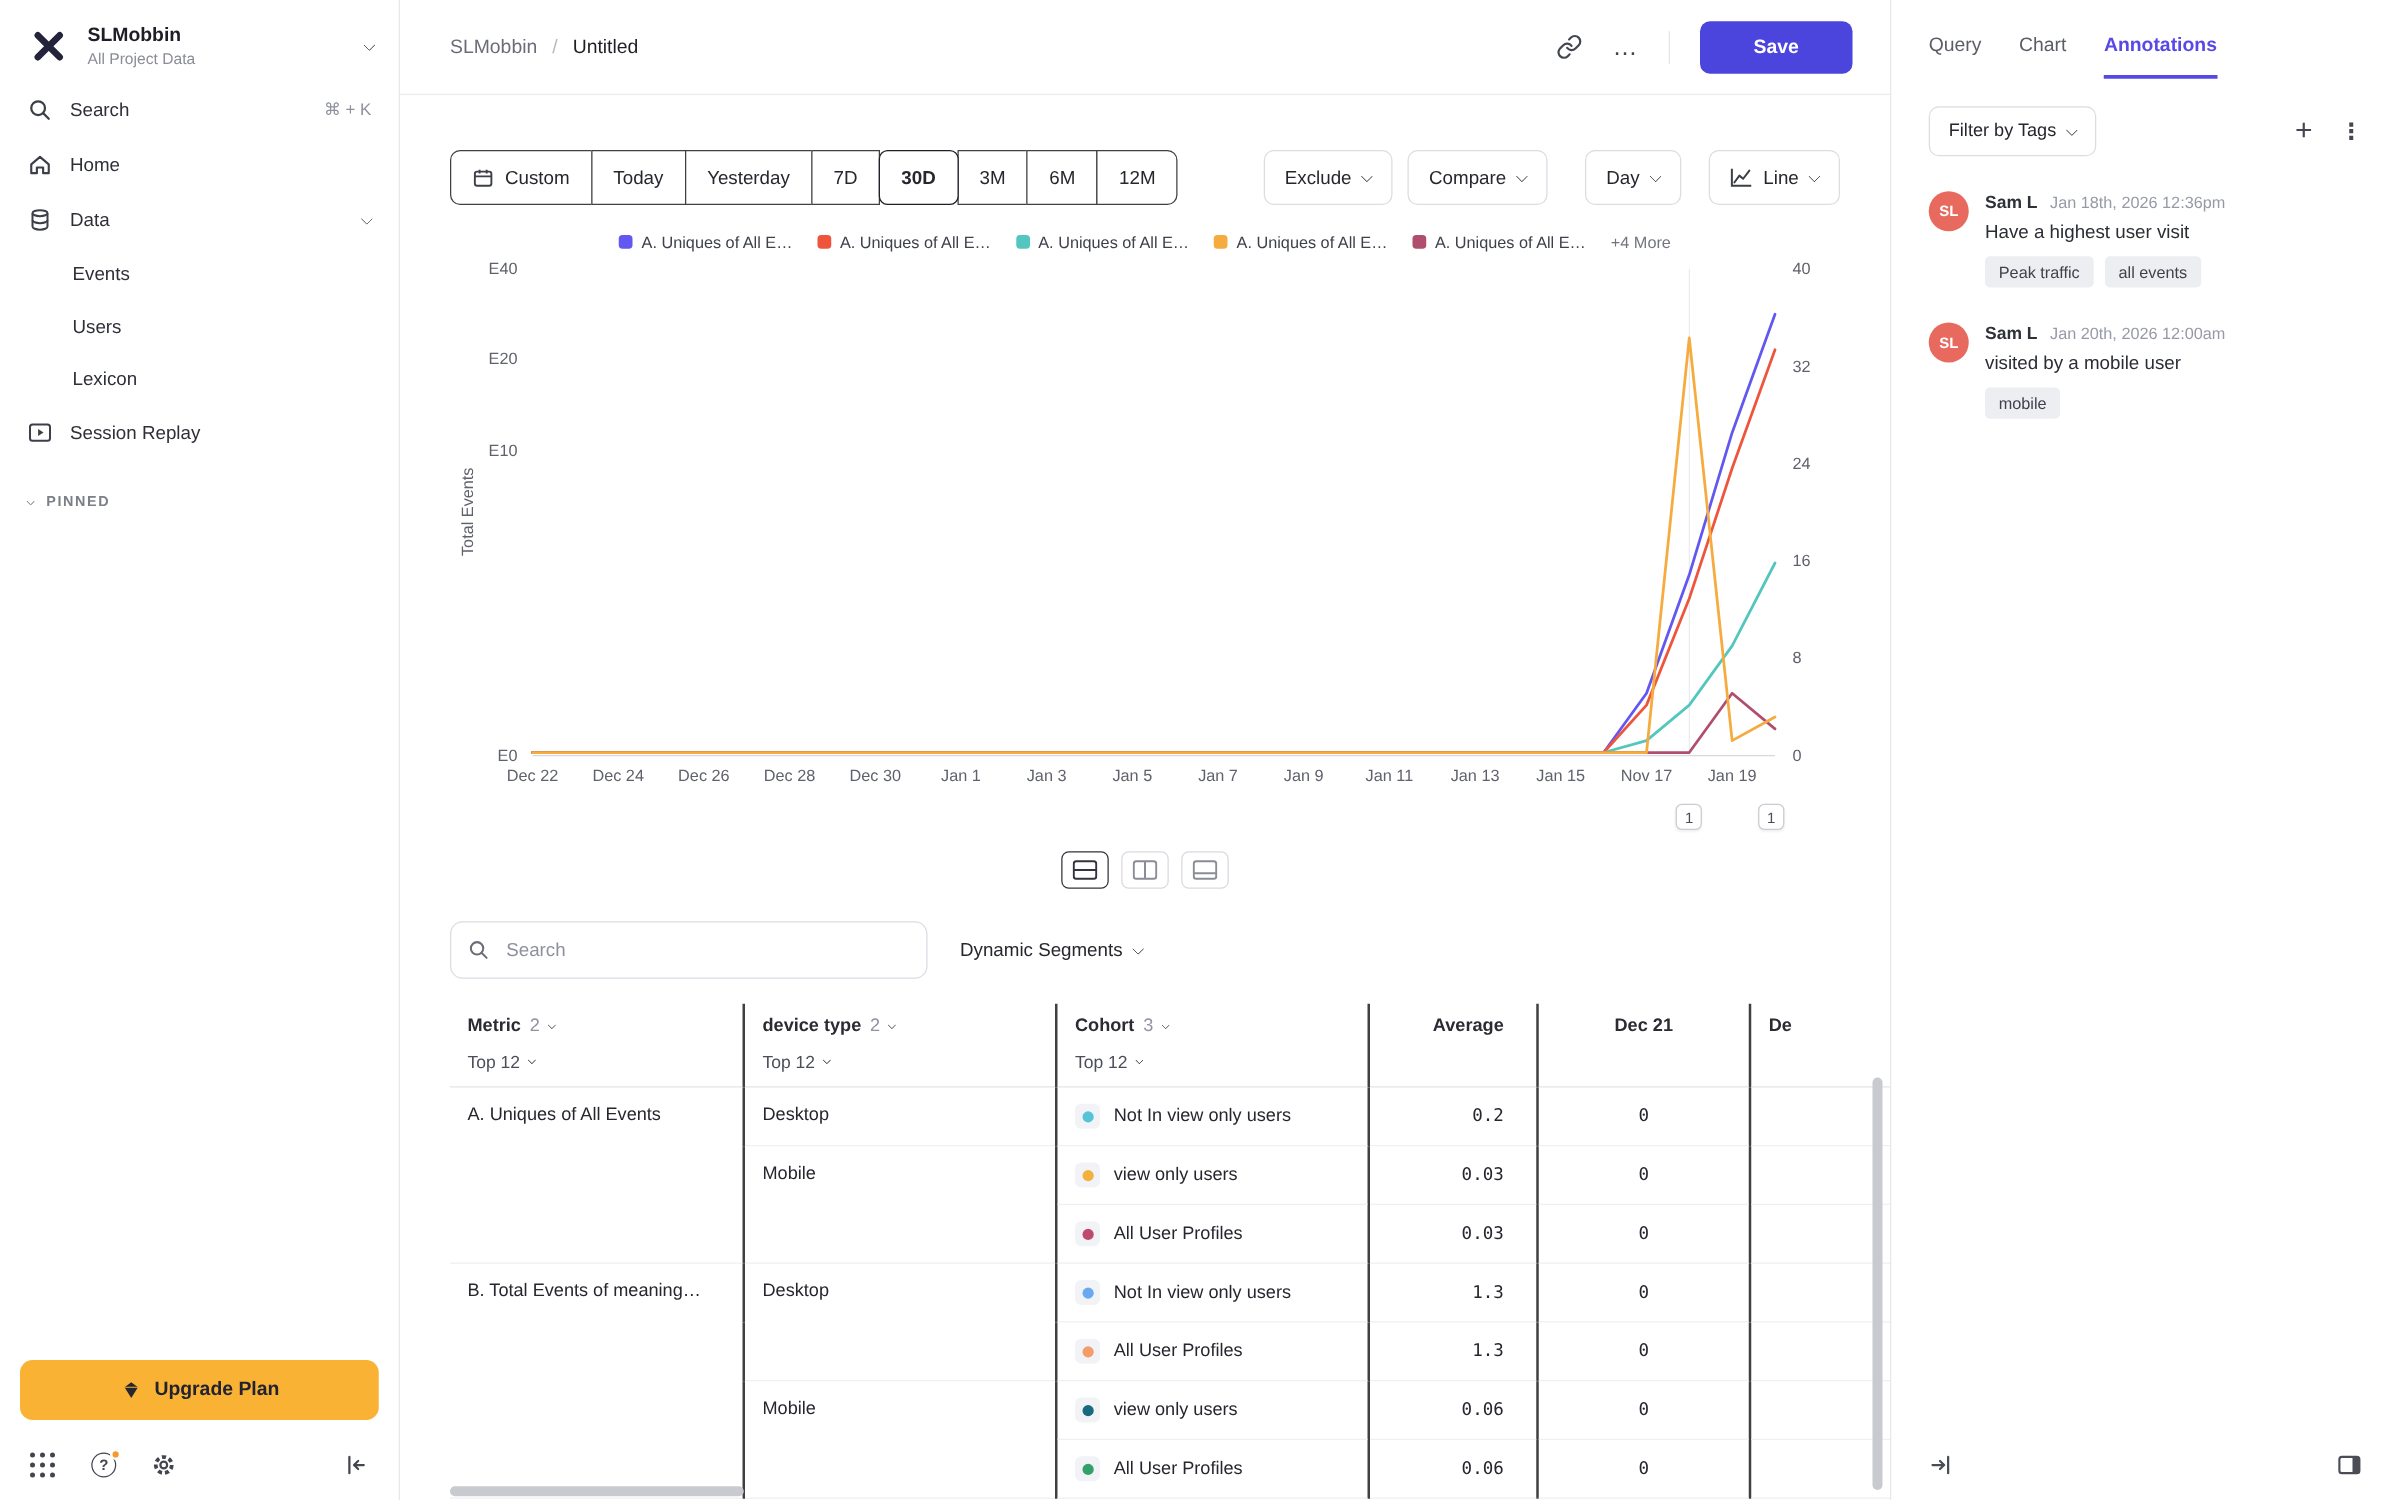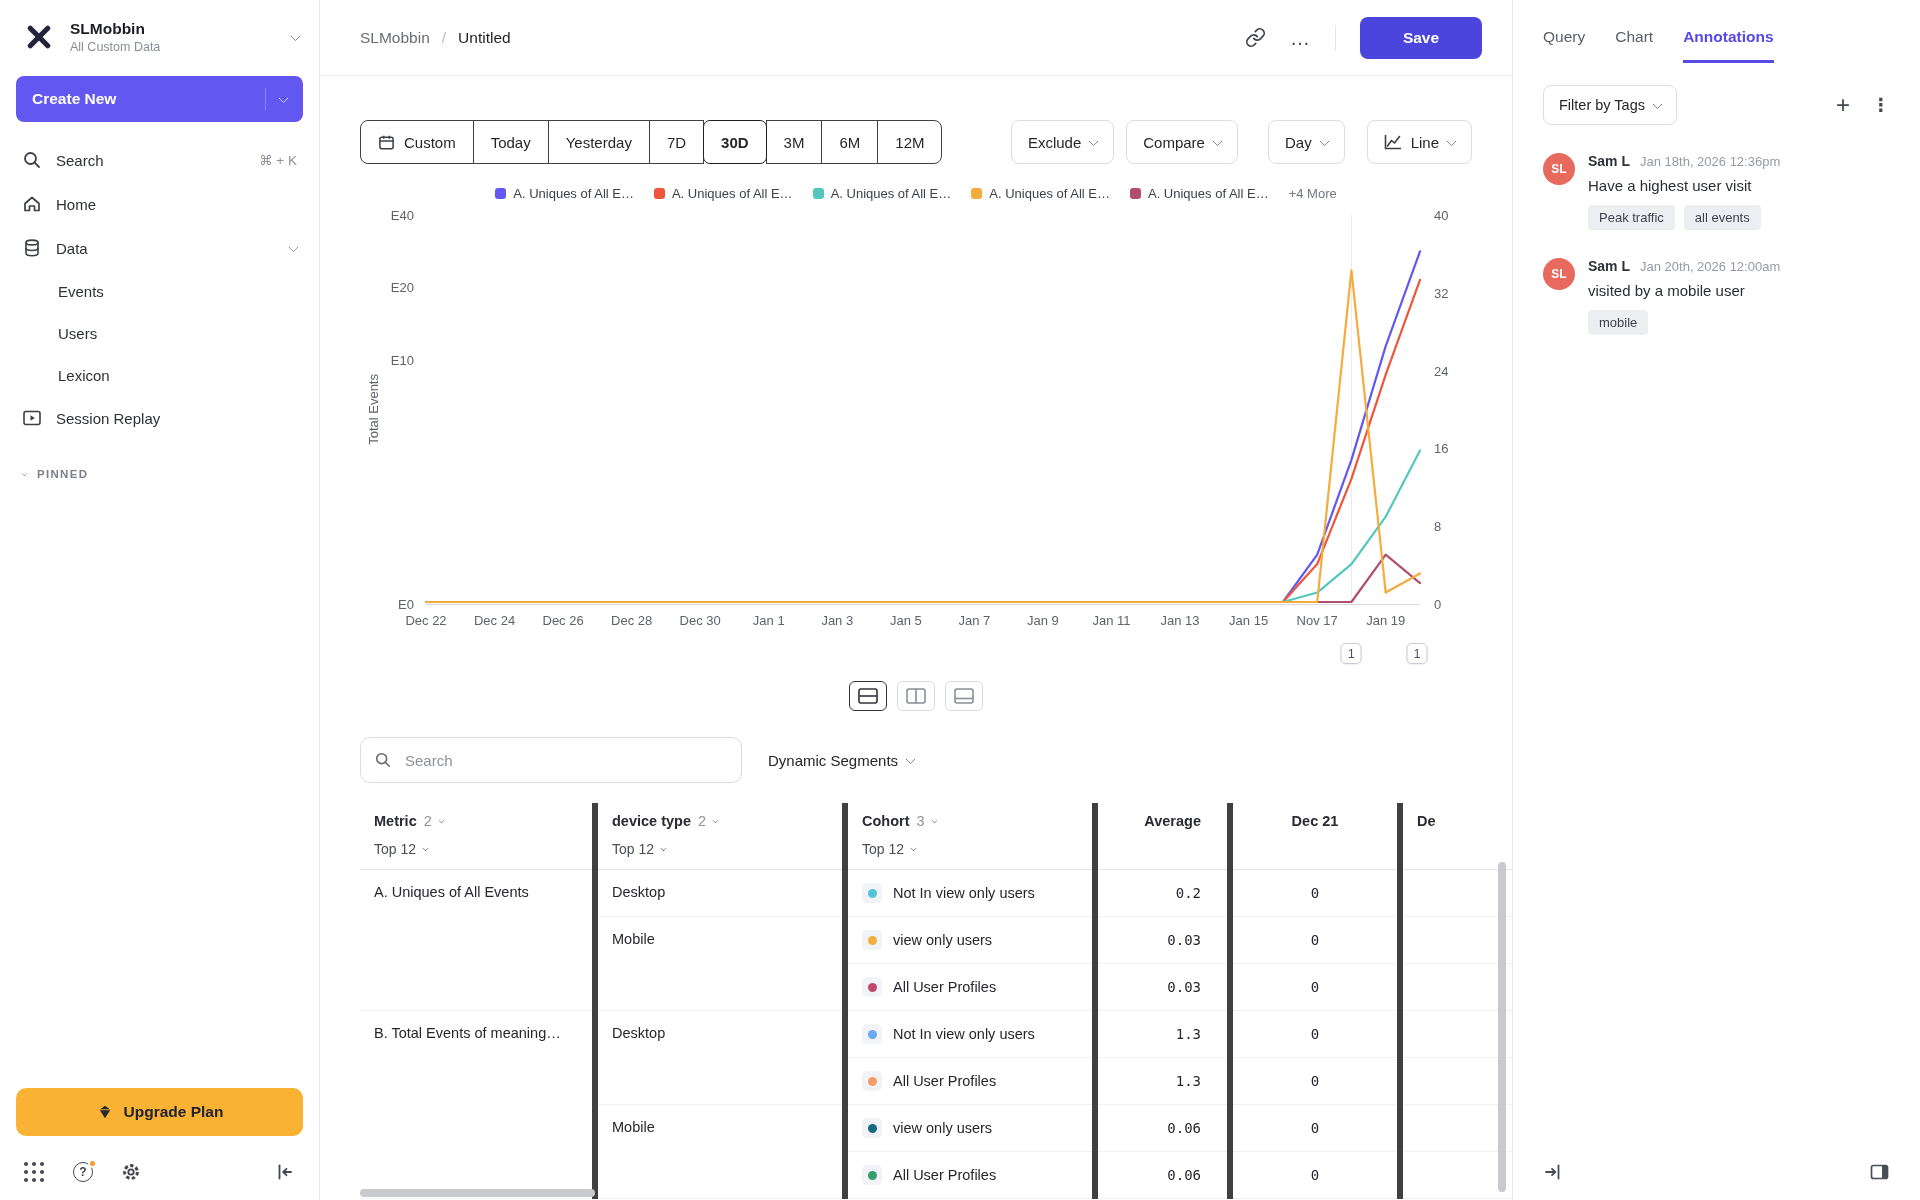--- a/index.html
+++ b/index.html
@@ -108,21 +108,21 @@
   .table-wrap { margin-top:20px; position:relative; }
   table { border-collapse:collapse; width:100%; table-layout:fixed; }
   thead th { text-align:left; vertical-align:top; padding:10px 14px 12px; border-bottom:1px solid #e4e4ea; font-weight:400; }
   .th-line1 { display:flex; align-items:center; gap:7px; font-size:14.5px; font-weight:700; color:#2a2b33; }
   .th-line1 .cnt { color:#9093a0; font-weight:400; }
   .th-line1 .chev { color:#6a6d76; }
   .th-line2 { margin-top:12px; display:flex; align-items:center; gap:7px; font-size:14px; color:#4c4e57; cursor:pointer; }
   th.col-avg .th-line1 { justify-content:flex-end; padding-right:12px; }
   th.col-dec .th-line1 { justify-content:center; }
   tbody td { height:47px; border-bottom:1px solid #f0f0f4; font-size:14.5px; color:#26262e; padding:0 14px; }
-  td.border-l, th.border-l { border-left:6px solid #404040; }
+  td.border-l, th.border-l { border-left:2px solid #404040; }
   td.metric-cell, td.device-cell { vertical-align:top; padding-top:14px; white-space:nowrap; overflow:hidden; text-overflow:ellipsis; }
   td.cohort-cell { }
   .cohort-inner { display:flex; align-items:center; gap:11px; }
   .cbadge { width:20px; height:20px; border-radius:5px; background:#f1f3f6; display:inline-flex; align-items:center; justify-content:center; flex:0 0 auto; }
   .cdot { width:9px; height:9px; border-radius:50%; }
   .num { font-family:"DejaVu Sans Mono",monospace; font-size:14px; }
   td.avg { text-align:right; padding-right:26px; }
   td.dec { text-align:center; }
   .vscroll { position:absolute; right:6px; top:862px; width:8px; height:330px; border-radius:4px; background:#c8cad0; }
   .hscroll { position:absolute; left:40px; bottom:3px; width:235px; height:8px; border-radius:4px; background:#c8cad0; }
@@ -159,31 +159,25 @@
 
   <aside class="sidebar">
     <div class="ws-row">
       <div class="logo-box">
         <svg class="ic" width="30" height="30" viewBox="0 0 24 24">
             <path d="M5 5 L19 19 M19 5 L5 19" stroke="#23233b" stroke-width="4.2" stroke-linecap="round" fill="none"></path>
           </svg>
       </div>
       <div class="ws-text">
         <div class="ws-name">SLMobbin</div>
-        <div class="ws-sub">All Custom Data</div>
+        <div class="ws-sub">All Project Data</div>
       </div>
       <span class="chev"></span>
     </div>
 
-    <button class="create-new" style="background-color: rgb(98, 87, 240);">
-      <span class="cn-label">Create New</span>
-      <span class="cn-chev-wrap">
-          <span class="chev"></span>
-        </span>
-    </button>
 
     <nav class="nav">
       <div class="nav-item">
         <svg class="ic" width="20" height="20" viewBox="0 0 20 20">
             <circle cx="8.5" cy="8.5" r="5.5" stroke="#3c3f48" stroke-width="1.8" fill="none"></circle>
             <line x1="12.7" y1="12.7" x2="17" y2="17" stroke="#3c3f48" stroke-width="1.8" stroke-linecap="round"></line>
           </svg>
         <span class="nav-label">Search</span>
         <span class="shortcut">⌘ + K</span>
       </div>

